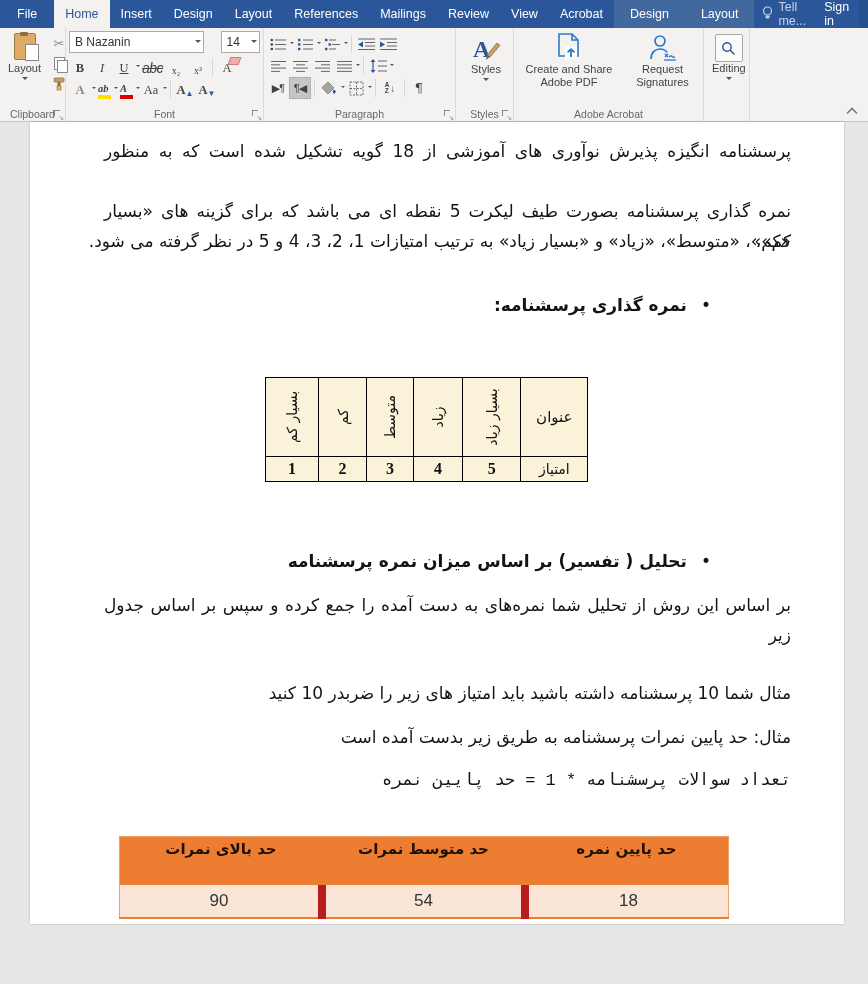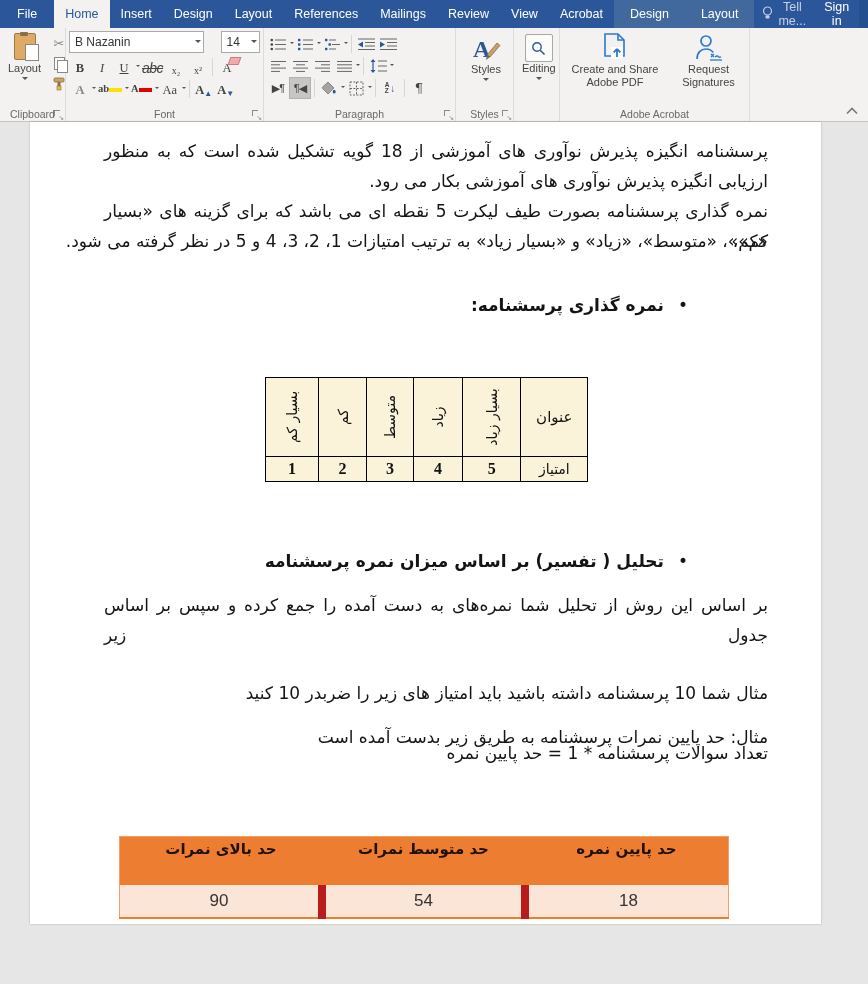--- a/index.html
+++ b/index.html
@@ -1,20 +1,20 @@
 <!DOCTYPE html>
 <html><head>
 <meta charset="utf-8">
 <style>
   html,body{margin:0;padding:0;}
   body{width:868px;height:984px;overflow:hidden;font-family:"Liberation Sans","DejaVu Sans",sans-serif;-webkit-font-smoothing:antialiased;}
   .app{position:relative;width:868px;height:984px;background:#e6e6e6;}
 
   
-  .tabbar{position:absolute;left:0;top:0;width:868px;height:28px;background:#2b579a;display:flex;align-items:stretch;color:#fff;font-size:12.5px;text-align:center;}
+  .tabbar{position:absolute;left:0;top:0;width:868px;height:28px;background:#2b579a;display:flex;align-items:stretch;color:#fff;font-size:12.5px;}
   .tab{display:flex;align-items:center;padding:0 11px;cursor:pointer;white-space:nowrap;}
   .tab.file{padding:0 17px;background:#2b579a;}
   .tab.active{background:#f3f2f1;color:#2b579a;}
   .ctx{display:flex;background:#41699e;}
   .ctx .tab{padding:0 16px;}
   .tbspacer{flex:1;}
   .tellme{display:flex;align-items:center;gap:5px;padding:0 8px;color:rgba(255,255,255,.72);}
   .signin{display:flex;align-items:center;padding:0 10px;}
   .sharebox{display:flex;align-items:center;gap:5px;padding:0 14px;background:#25508f;}
 
@@ -50,21 +50,21 @@
   .frow{display:flex;align-items:center;height:22px;}
   .fbtn{min-width:18px;height:20px;display:flex;align-items:flex-end;justify-content:center;font-size:12.5px;color:#444;padding:0 2px 2px;cursor:pointer;}
   .fb-b{font-family:"Liberation Serif",serif;font-weight:bold;}
   .fb-i{font-family:"Liberation Serif",serif;font-style:italic;}
   .fb-u{font-family:"Liberation Serif",serif;text-decoration:underline;}
   .fb-st{font-size:14px;text-decoration:line-through;letter-spacing:-.5px;font-style:italic;}
   .fb-sub,.fb-sup{font-size:10px;font-family:"Liberation Serif",serif;}
   .fb-clear{position:relative;font-family:"Liberation Serif",serif;}
   .fb-clear i{position:absolute;right:-2px;top:1px;width:9px;height:6px;background:#f4aaaa;border:1px solid #c97f7f;transform:skewX(-20deg);}
   .fb-fx{color:#8a8886;font-weight:bold;font-family:"Liberation Serif",serif;}
-  .stackbtn{display:flex;align-items:center;justify-content:flex-end;height:20px;padding:0 2px;cursor:pointer;}
+  .stackbtn{display:flex;flex-direction:column;align-items:flex-start;justify-content:flex-end;height:20px;padding:0 2px;cursor:pointer;font-style:italic;}
   .stackbtn .t{font-size:10.5px;line-height:10px;color:#444;font-family:"Liberation Serif",serif;font-weight:bold;}
   .bar{width:13px;height:4px;margin-top:1px;}
   .bar.yellow{background:#ffe000;}
   .bar.red{background:#e00000;}
   .fb-case{font-family:"Liberation Serif",serif;}
   .sizebtn{position:relative;font-family:"Liberation Serif",serif;font-weight:bold;color:#444;}
   .sizebtn sup{color:#2b579a;font-size:8px;}
   .vsep{width:1px;height:18px;background:#d8d6d4;margin:0 3px;}
 
   
@@ -83,21 +83,21 @@
   .g-styles{width:58px;}
   .g-edit{width:46px;border-right:1px solid #dedcda;}
   .g-adobe{width:190px;}
   .adobody{display:flex;justify-content:center;gap:4px;}
   .editic{width:26px;height:26px;border:1px solid #aaa8a6;background:#fbfbfa;border-radius:2px;display:flex;align-items:center;justify-content:center;}
   .ribbon-collapse{position:absolute;right:10px;bottom:4px;color:#7a7977;font-size:10px;cursor:pointer;}
   .flexfill{flex:1;border-right:none;}
 
   
   .canvas{position:absolute;left:0;top:122px;width:868px;height:862px;background:#e6e6e6;}
-  .page{position:absolute;left:30px;top:0;width:791px;height:802px;background:#fff;box-shadow:0 0 2px rgba(0,0,0,.25);}
+  .page{position:absolute;left:30px;top:0;width:791px;height:802px;background:#fff;box-shadow:0 0 2px rgba(0,0,0,.25);padding-left:23px;}
   .dline{position:absolute;left:74px;right:53px;height:30px;line-height:30px;direction:rtl;text-align:right;font-size:17px;color:#141414;font-family:"DejaVu Sans",sans-serif;white-space:nowrap;}
   .dline.just{text-align:justify;text-align-last:justify;white-space:normal;}
   .dbullet{position:absolute;left:74px;right:53px;height:30px;line-height:30px;direction:rtl;text-align:right;padding-right:80px;box-sizing:border-box;font-size:17px;font-weight:bold;color:#141414;font-family:"DejaVu Sans",sans-serif;}
   .dbullet .bch{margin-left:14px;font-weight:normal;}
 
   table.likert{position:absolute;left:235px;top:255px;border-collapse:collapse;table-layout:fixed;}
   table.likert td{border:1px solid #000;background:#fbf2da;text-align:center;vertical-align:middle;padding:0;}
   table.likert .vr{height:78px;}
   table.likert .vr span{display:inline-block;transform:rotate(-90deg);white-space:nowrap;font-size:14px;direction:rtl;font-family:"DejaVu Sans",sans-serif;color:#111;}
   table.likert .hz{font-size:15px;direction:rtl;font-family:"DejaVu Sans",sans-serif;color:#111;}
@@ -408,33 +408,20 @@
           <path d="M16 22 L26 10 l3 2.4 L19 24 z" fill="#c99f67" stroke="#8c6e40" stroke-width="0.8"></path>
           <path d="M15 27 l4 -3 -3 -2.4 z" fill="#6b6a69"></path>
         </svg>
         <span>Styles</span>
         <span class="car"></span>
       </div>
       <div class="glabel">Styles</div>
       <div class="lnch"></div>
     </div>
 
-    <div class="group g-edit">
-      <div class="bigbtn" style="padding-top:4px;">
-        <span class="editic">
-          <svg width="15" height="15" viewBox="0 0 15 15">
-              <circle cx="6" cy="6" r="4.2" fill="none" stroke="#2b579a" stroke-width="1.4"></circle>
-              <line x1="9.2" y1="9.2" x2="13.5" y2="13.5" stroke="#2b579a" stroke-width="1.6"></line>
-            </svg>
-        </span>
-        <span>Editing</span>
-        <span class="car"></span>
-      </div>
-    </div>
-
     <div class="group g-adobe">
       <div class="adobody">
         <div class="bigbtn" style="width:104px;">
           <svg width="26" height="30" viewBox="0 0 26 30">
             <path d="M3 1 h13 l6 6 v16 h-19 z" fill="none" stroke="#2b79d0" stroke-width="1.6"></path>
             <path d="M16 1 v6 h6" fill="none" stroke="#2b79d0" stroke-width="1.6"></path>
             <rect x="9" y="14" width="12" height="12" fill="#fff"></rect>
             <path d="M15 16 v8 M15 16 l-3.4 3.4 M15 16 l3.4 3.4" stroke="#2b79d0" stroke-width="1.8" fill="none"></path>
           </svg>
           <span>Create and Share Adobe PDF</span>
@@ -446,33 +433,45 @@
             <path d="M17 24 l3-3 M17 21 l3 3" stroke="#2b79d0" stroke-width="1.4"></path>
             <path d="M21 24 q2-2 4 0 q1 1 2-.5" fill="none" stroke="#2b79d0" stroke-width="1.3"></path>
             <line x1="16" y1="27" x2="28" y2="27" stroke="#2b79d0" stroke-width="1.3"></line>
           </svg>
           <span>Request Signatures</span>
         </div>
       </div>
       <div class="glabel">Adobe Acrobat</div>
     </div>
 
+    <div class="group g-edit">
+      <div class="bigbtn" style="padding-top:4px;">
+        <span class="editic">
+          <svg width="15" height="15" viewBox="0 0 15 15">
+              <circle cx="6" cy="6" r="4.2" fill="none" stroke="#2b579a" stroke-width="1.4"></circle>
+              <line x1="9.2" y1="9.2" x2="13.5" y2="13.5" stroke="#2b579a" stroke-width="1.6"></line>
+            </svg>
+        </span>
+        <span>Editing</span>
+        <span class="car"></span>
+      </div>
+    </div>
+
     <div class="group flexfill"></div>
     <div class="ribbon-collapse">
       <svg width="12" height="8" viewBox="0 0 12 8">
           <path d="M1 6.5 L6 1.5 L11 6.5" fill="none" stroke="#7a7977" stroke-width="1.6"></path>
         </svg>
     </div>
   </div>
 
   <div class="canvas">
     <div class="page">
 
       <div class="dline just" style="top:14px;">پرسشنامه انگیزه پذیرش نوآوری های آموزشی از 18 گویه تشکیل شده است که به منظور</div>
-      <div class="dline" style="top:44px;">ارزیابی انگیزه پذیرش نوآوری های آموزشی بکار می رود.</div>
       <div class="dline just" style="top:74px;">نمره گذاری پرسشنامه بصورت طیف لیکرت 5 نقطه ای می باشد که برای گزینه های «بسیار کم»،</div>
       <div class="dline" style="top:104px;">«کم»، «متوسط»، «زیاد» و «بسیار زیاد» به ترتیب امتیازات 1، 2، 3، 4 و 5 در نظر گرفته می شود.</div>
 
       <div class="dbullet" style="top:168px;">
         <span class="bch">•</span><span>نمره گذاری پرسشنامه:</span>
       </div>
 
       <table class="likert">
         <tbody>
             <tr>
@@ -494,21 +493,21 @@
       </tbody>
         </table>
 
       <div class="dbullet" style="top:424px;">
         <span class="bch">•</span><span>تحلیل ( تفسیر) بر اساس میزان نمره پرسشنامه</span>
       </div>
 
       <div class="dline just" style="top:468px;">بر اساس این روش از تحلیل شما نمره‌های به دست آمده را  جمع کرده و سپس بر اساس جدول زیر</div>
       <div class="dline" style="top:556px;">مثال شما 10 پرسشنامه داشته باشید باید امتیاز های زیر را ضربدر 10 کنید</div>
       <div class="dline" style="top:600px;">مثال: حد پایین نمرات پرسشنامه به طریق زیر بدست آمده است</div>
-      <div class="dline" style="top:616px;">تعداد سوالات پرسشنامه * 1 = حد پایین نمره</div>
+      <div class="dline" style="top:644px;font-family:Liberation Mono, monospace;">تعداد سوالات پرسشنامه * 1 = حد پایین نمره</div>
 
       <table class="range">
         <tbody>
             <tr>
           <td class="hd" style="width:200px;">حد بالای نمرات</td>
           <td class="hd" style="width:201px;">حد متوسط نمرات</td>
           <td class="hd" style="width:201px;">حد پایین نمره</td>
         </tr>
         <tr>
           <td class="vl">90</td>

